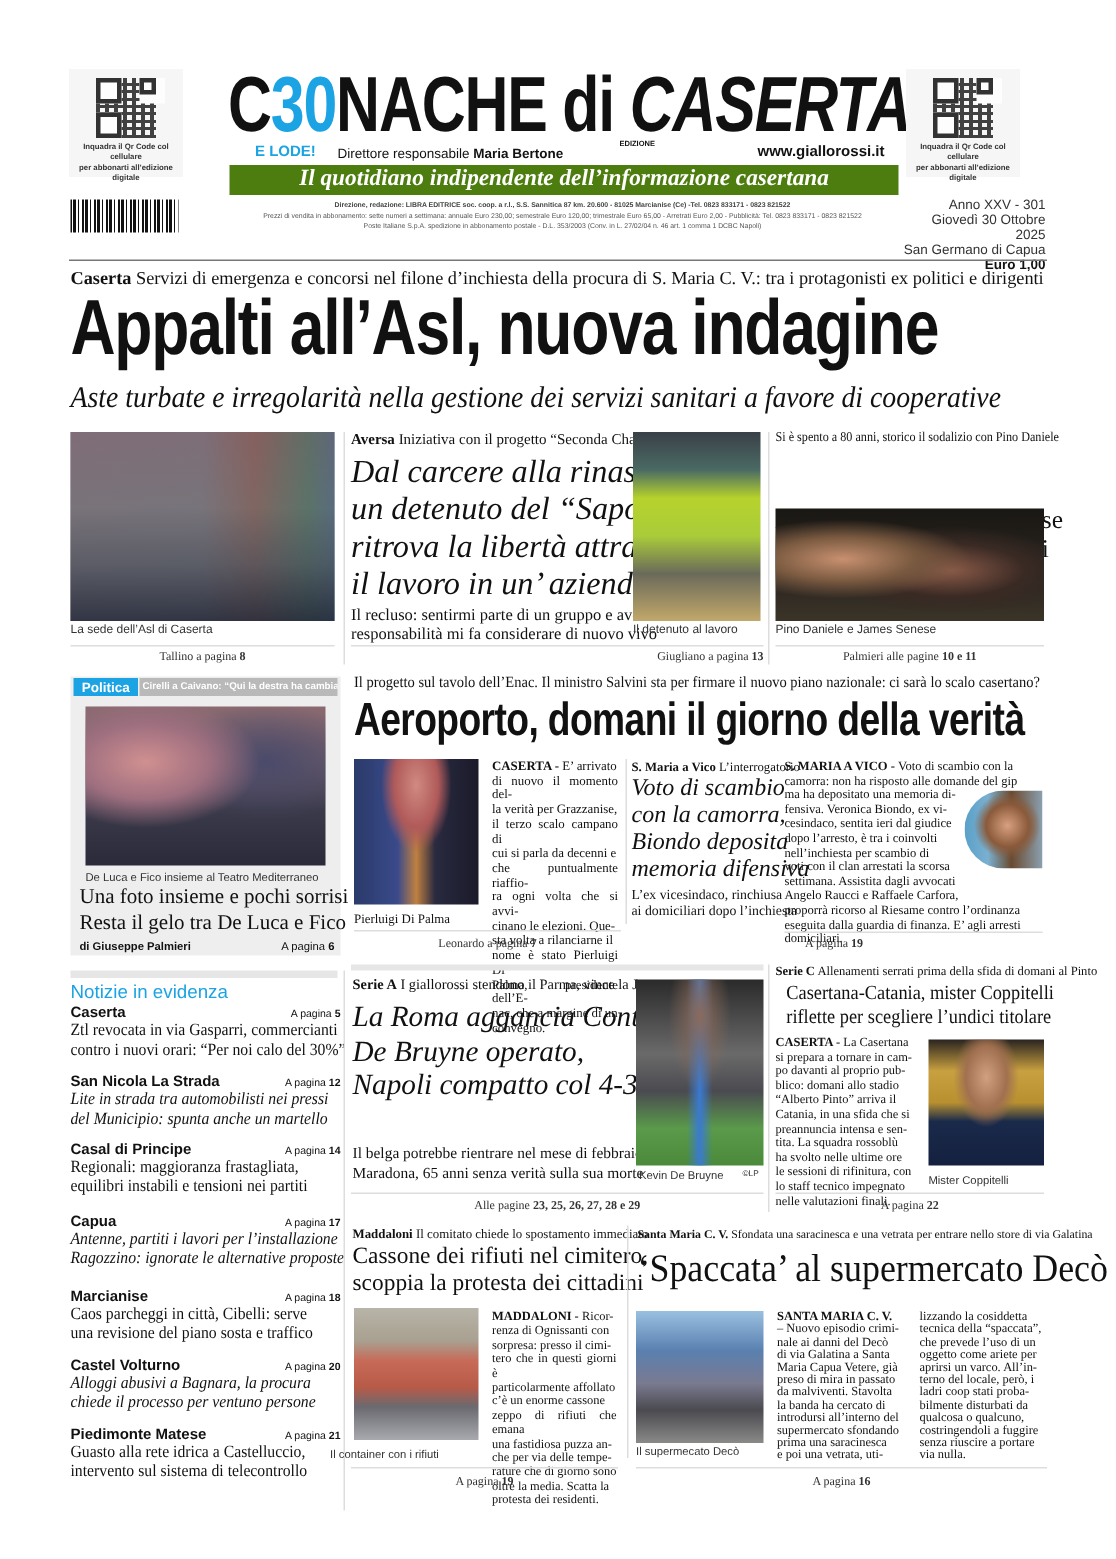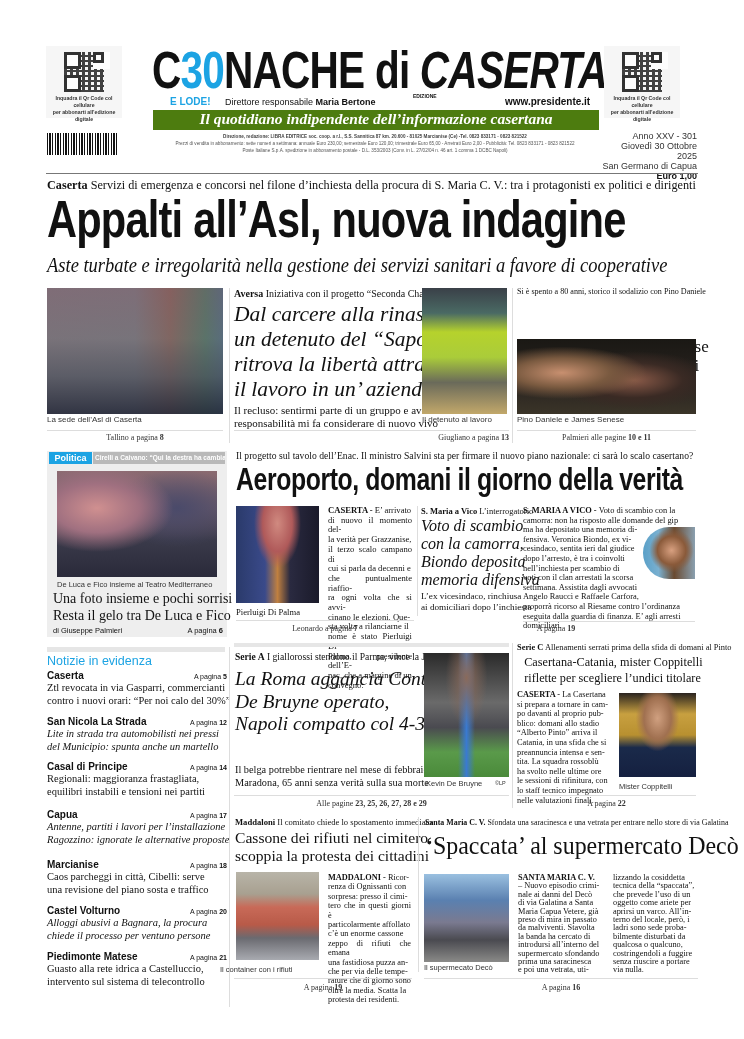--- a/index.html
+++ b/index.html
@@ -59,21 +59,21 @@
 
 <div class="abs masthead-c" style="left:152px;top:44px;">
   <span>C</span><span class="blue">30</span><span>NACHE di </span><span style="font-style:italic;">CASERTA</span>
 </div>
 <div class="abs sans" style="left:413px;top:93px;font-size:5px;font-weight:bold;">EDIZIONE</div>
 <div class="abs sans blue" style="left:170px;top:96px;font-size:10px;font-weight:bold;">E LODE!</div>
 <div class="abs sans" style="left:225px;top:97px;font-size:9px;">
   <span>Direttore responsabile</span>
   <b>Maria Bertone</b>
 </div>
-<div class="abs sans" style="left:505px;top:96px;font-size:10px;font-weight:bold;">www.presidente.it</div>
+<div class="abs sans" style="left:505px;top:96px;font-size:10px;font-weight:bold;">www.giallorossi.it</div>
 <div class="abs bluebar serif" style="left:153px;top:110px;width:446px;height:20px;">Il quotidiano indipendente dell’informazione casertana</div>
 <div class="abs tiny" style="left:150px;top:134px;width:450px;font-weight:bold;color:#444;">Direzione, redazione: LIBRA EDITRICE soc. coop. a r.l., S.S. Sannitica 87 km. 20.600 - 81025 Marcianise (Ce) -Tel. 0823 833171 - 0823 821522</div>
 <div class="abs tiny" style="left:150px;top:141px;width:450px;">Prezzi di vendita in abbonamento: sette numeri a settimana: annuale Euro 230,00; semestrale Euro 120,00; trimestrale Euro 65,00 - Arretrati Euro 2,00 - Pubblicità: Tel. 0823 833171 - 0823 821522</div>
 <div class="abs tiny" style="left:150px;top:148px;width:450px;">Poste Italiane S.p.A. spedizione in abbonamento postale - D.L. 353/2003 (Conv. in L. 27/02/04 n. 46 art. 1 comma 1 DCBC Napoli)</div>
 
 <div class="abs qr-box" style="left:604px;top:46px;">
   <div class="qr">
       <span class="tr"></span>
     </div>
   <div class="qr-cap">Inquadra il Qr Code col cellulare</div>
@@ -149,21 +149,21 @@
 <div class="abs sans" style="left:93px;top:452px;width:132px;height:12px;background:#b9b9b9;color:#fff;font-weight:bold;font-size:6.5px;line-height:12px;padding-left:2px;white-space:nowrap;overflow:hidden;">Cirelli a Caivano: “Qui la destra ha cambiato tutto”</div>
 <div class="img" style="left:57px;top:471px;width:160px;height:106px;background:
   radial-gradient(ellipse at 25% 35%, #d09090 0%, #a07080 25%, transparent 45%),
   radial-gradient(ellipse at 75% 35%, #4a4a6a 0%, transparent 40%),
   linear-gradient(180deg, #8a6a70 0%, #6a5a68 35%, #3a3a4a 65%, #2a2a3a 100%);"></div>
 <div class="cap" style="left:57px;top:580px;font-size:7.5px;">De Luca e Fico insieme al Teatro Mediterraneo</div>
 <div class="abs" style="left:53px;top:590px;font-size:14px;line-height:17px;white-space:nowrap;">
   <div>Una foto insieme e pochi sorrisi</div>
   <div>Resta il gelo tra De Luca e Fico</div>
 </div>
-<div class="abs sans" style="left:53px;top:626px;font-size:7.5px;font-weight:normal;">di Giuseppe Palmieri</div>
+<div class="abs sans" style="left:53px;top:626px;font-size:7.5px;font-weight:bold;">di Giuseppe Palmieri</div>
 <div class="abs sans" style="left:160px;top:626px;width:63px;text-align:right;font-size:7.5px;">
   <span>A pagina</span> <b>6</b>
 </div>
 
 <div class="abs" style="left:236px;top:450px;font-size:10.4px;white-space:nowrap;transform:scaleX(0.93);transform-origin:left top;">Il progetto sul tavolo dell’Enac. Il ministro Salvini sta per firmare il nuovo piano nazionale: ci sarà lo scalo casertano?</div>
 <div class="abs cond" style="left:236px;top:462px;font-size:31px;line-height:36px;transform:scaleX(0.8);white-space:nowrap;letter-spacing:-0.5px;">Aeroporto, domani il giorno della verità</div>
 
 <div class="img" style="left:236px;top:506px;width:83px;height:97px;background:
   radial-gradient(ellipse at 50% 18%, #d08a80 0%, #b05a5a 25%, transparent 40%),
   linear-gradient(90deg, #2a3a6a 0%, #3a4a8a 35%, #c08040 50%, #2a2a40 65%, #1a1a2a 100%);"></div>
@@ -402,21 +402,21 @@
   <div>prima una saracinesca</div>
   <div>e poi una vetrata, uti-</div>
 </div>
 <div class="body" style="left:613px;top:874px;width:85px;font-size:8.3px;line-height:8.4px;">
   <div>lizzando la cosiddetta</div>
   <div>tecnica della “spaccata”,</div>
   <div>che prevede l’uso di un</div>
   <div>oggetto come ariete per</div>
   <div>aprirsi un varco. All’in-</div>
   <div>terno del locale, però, i</div>
-  <div>ladri sono sede proba-</div>
+  <div>ladri coop stati proba-</div>
   <div>bilmente disturbati da</div>
   <div>qualcosa o qualcuno,</div>
   <div>costringendoli a fuggire</div>
   <div>senza riuscire a portare</div>
   <div>via nulla.</div>
 </div>
 <div class="hrl" style="left:424px;top:978px;width:274px;"></div>
 <div class="pg" style="left:424px;top:983px;width:274px;">
   <span>A pagina</span> <b>16</b>
 </div>

